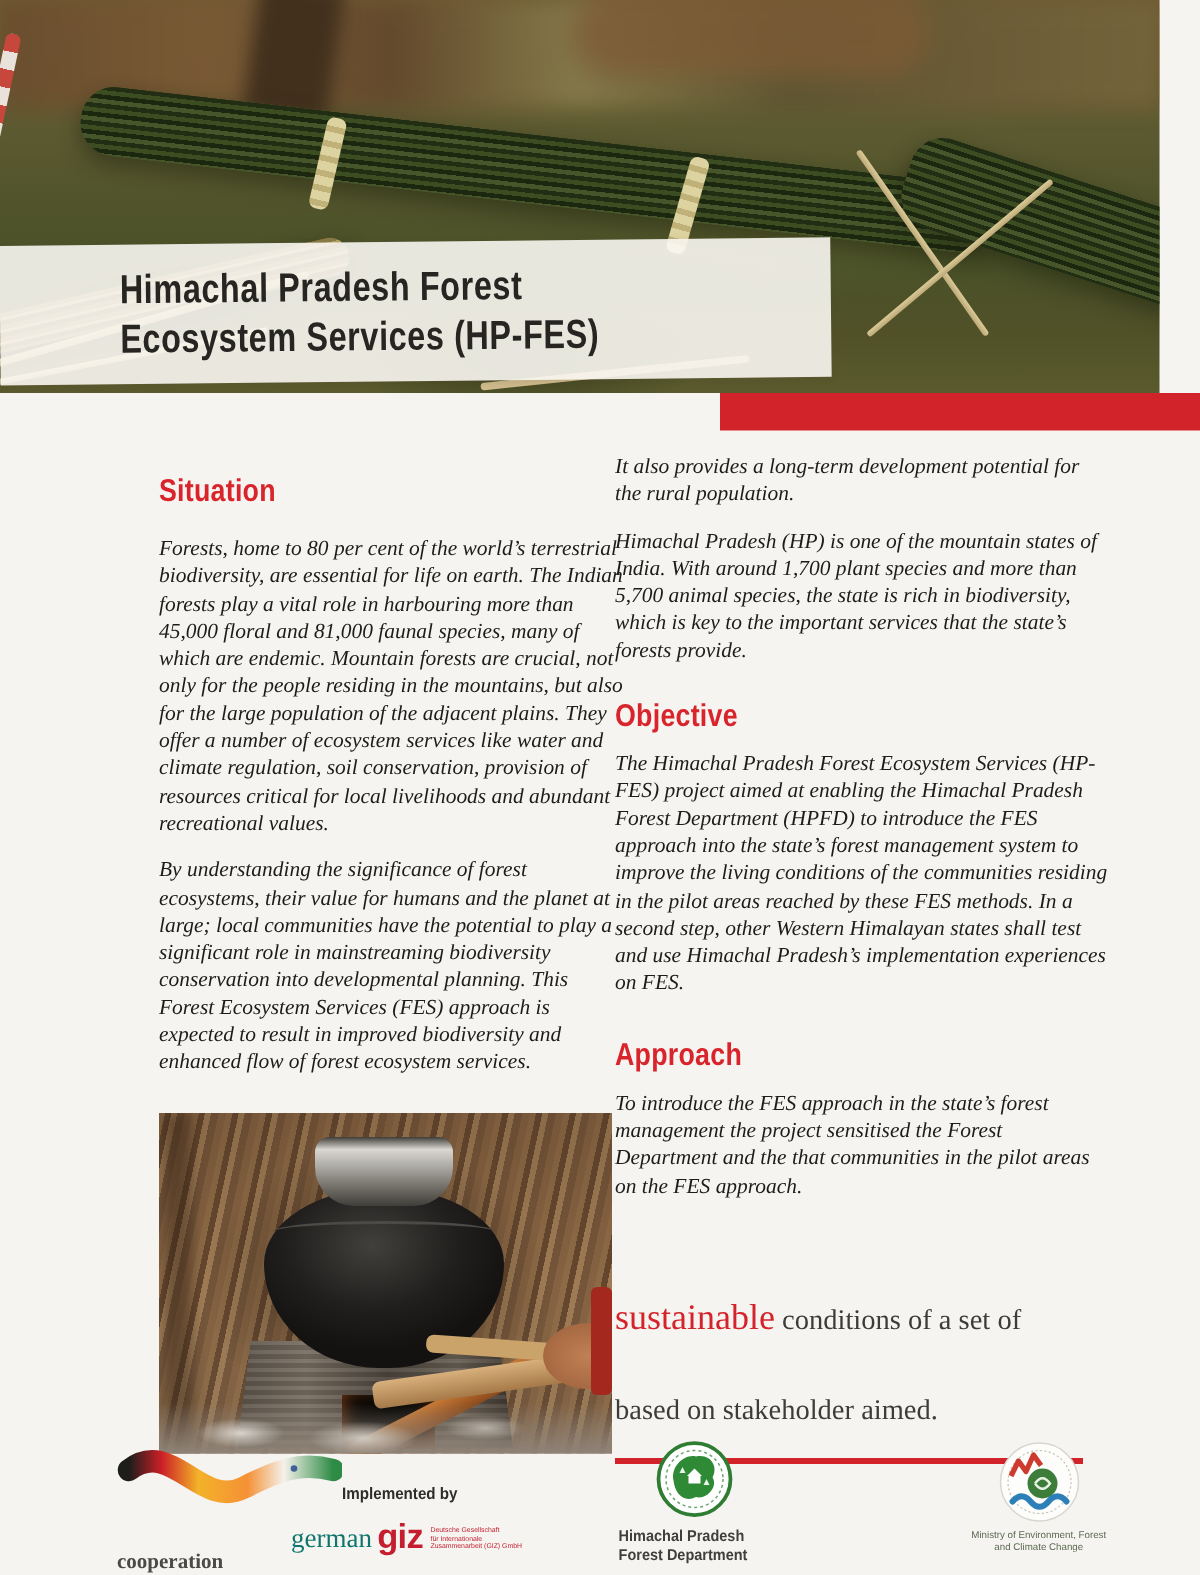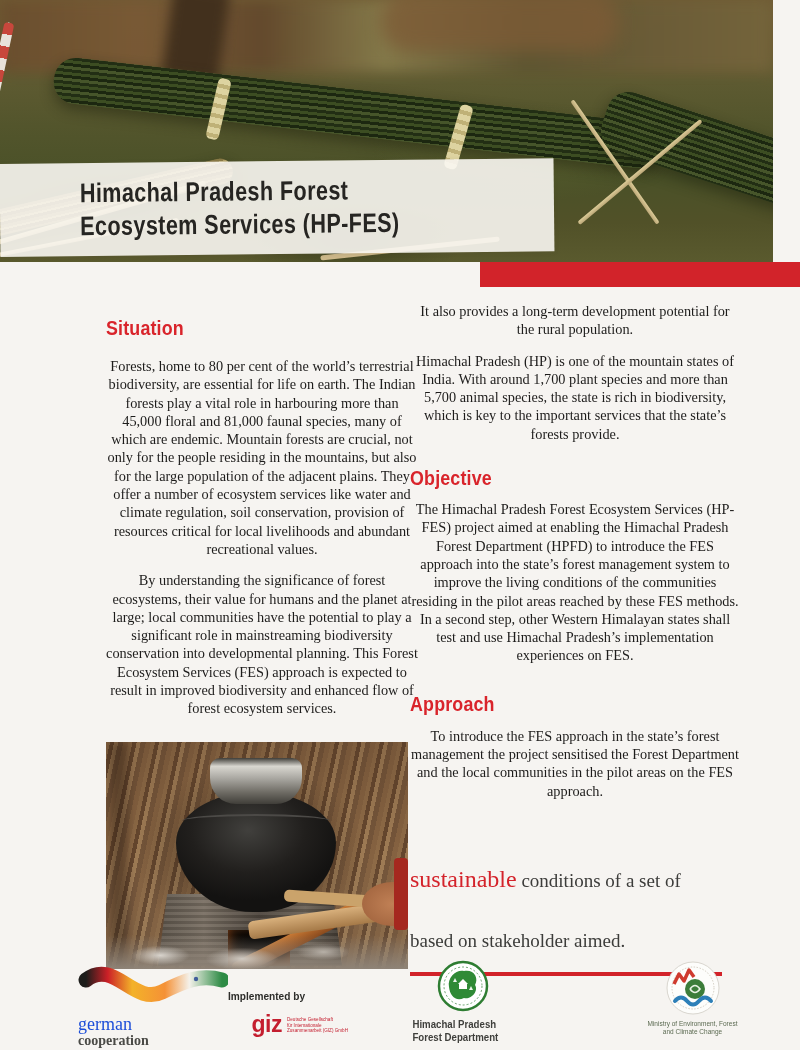--- a/index.html
+++ b/index.html
@@ -42,21 +42,21 @@
     color:#262522;transform:scaleX(0.8);transform-origin:left center;white-space:nowrap;letter-spacing:.5px;}
   .title-inner{padding:14px 0 0 80px;}
 
   .red-bar{position:absolute;left:480px;top:262px;width:320px;height:25px;background:#d2232a;}
 
   
   .col-left{position:absolute;left:82px;top:287px;width:312px;margin-left:24px;}
   .col-right{position:absolute;left:410px;top:287px;width:330px;}
   .section-h{font-family:"Liberation Sans",sans-serif;font-weight:700;font-size:21px;color:#d9242b;
     transform:scaleX(0.85);transform-origin:left center;white-space:nowrap;letter-spacing:.2px;margin:0;}
-  .body-p{font-size:14.3px;line-height:18.3px;color:#1d1c1b;margin:0 0 13px 0;text-align:center;}
+  .body-p{font-size:14.3px;line-height:18.3px;color:#1d1c1b;margin:0 0 13px 0;text-align:left;font-style:italic;}
   .col-left .section-h{margin:29px 0 17px 0;}
   .col-right .p-first{margin-top:15px;}
   .h-objective{margin:23px 0 10px 0;}
   .h-approach{margin:27px 0 11px 0;}
 
   
   .stove{position:relative;margin-top:24px;width:302px;height:227px;overflow:hidden;background:
     linear-gradient(180deg,rgba(60,40,25,.28),rgba(40,30,20,.08) 50%,rgba(95,85,72,.25)),
     repeating-linear-gradient(102deg,#96714b 0 4px,#6a4a30 4px 8px,#a8835a 8px 12px,#7b5a3d 12px 17px,#8d6845 17px 22px);}
   .s-shadow{position:absolute;left:30px;top:20px;width:230px;height:190px;background:radial-gradient(closest-side,rgba(25,18,12,.55),transparent);}
@@ -87,21 +87,21 @@
     linear-gradient(180deg,rgba(90,75,60,0),#8e8377);}
 
   
   .quote{margin-top:34px;font-size:19px;line-height:30px;color:#3c3c3a;}
   .quote .hl{font-size:24px;color:#d4232b;}
   .quote-rule{margin-top:16px;width:312px;height:4px;background:#d2232a;}
 
   
   .footer{position:absolute;left:0;top:958px;width:800px;height:92px;}
   .gc-block{position:absolute;left:78px;top:0;width:170px;}
-  .gc-text1{font-family:"Liberation Serif",serif;font-size:18px;line-height:17px;color:#1d4ed8;margin-top:2px;}
+  .gc-text1{font-family:"Liberation Serif",serif;font-size:18px;line-height:17px;color:#0f766e;margin-top:2px;text-align:right;}
   .gc-text2{font-family:"Liberation Serif",serif;font-size:14px;font-weight:700;color:#4a4a46;line-height:15px;}
   .impl-block{position:absolute;left:228px;top:32px;width:120px;font-family:"Liberation Sans",sans-serif;}
   .impl-label{font-size:11px;font-weight:700;color:#2d2d2a;transform:scaleX(.92);transform-origin:left center;}
   .giz-row{display:flex;align-items:flex-start;margin-top:12px;justify-content:flex-end;}
   .giz-word{font-family:"Liberation Sans",sans-serif;font-weight:700;font-size:23px;line-height:20px;color:#c41e2f;letter-spacing:-.5px;}
   .giz-desc{margin-left:5px;font-size:4.6px;line-height:5.6px;color:#c41e2f;font-family:"Liberation Sans",sans-serif;padding-top:3px;}
   .hpfd-block{position:absolute;left:408px;top:2px;width:110px;font-family:"Liberation Sans",sans-serif;}
   .hpfd-label{margin-top:6px;font-size:10.5px;line-height:13px;font-weight:700;color:#3f3f3c;transform:scaleX(.92);}
   .moefcc-block{position:absolute;left:625px;top:2px;width:135px;text-align:center;font-family:"Liberation Sans",sans-serif;}
   .moefcc-label{margin-top:4px;font-size:6.5px;line-height:8px;color:#5c6b52;}
@@ -160,21 +160,21 @@
   </div>
 
   <div class="col-right">
     <p class="body-p p-first">It also provides a long-term development potential for the rural population.</p>
     <p class="body-p">Himachal Pradesh (HP) is one of the mountain states of India. With around 1,700 plant species and more than 5,700 animal species, the state is rich in biodiversity, which is key to the important services that the state’s forests provide.</p>
 
     <h2 class="section-h h-objective">Objective</h2>
     <p class="body-p">The Himachal Pradesh Forest Ecosystem Services (HP-FES) project aimed at enabling the Himachal Pradesh Forest Department (HPFD) to introduce the FES approach into the state’s forest management system to improve the living conditions of the communities residing in the pilot areas reached by these FES methods. In a second step, other Western Himalayan states shall test and use Himachal Pradesh’s implementation experiences on FES.</p>
 
     <h2 class="section-h h-approach">Approach</h2>
-    <p class="body-p">To introduce the FES approach in the state’s forest manage­ment the project sensitised the Forest Department and the local communities in the pilot areas on the FES approach.</p>
+    <p class="body-p">To introduce the FES approach in the state’s forest manage­ment the project sensitised the Forest Department and the that communities in the pilot areas on the FES approach.</p>
 
     <div class="quote">
       <br>
       <span class="hl">sustainable</span><span> conditions of a set of</span><br>
       <br>
       <span>based on stakeholder aimed.</span>
     </div>
     <div class="quote-rule"></div>
   </div>
 

